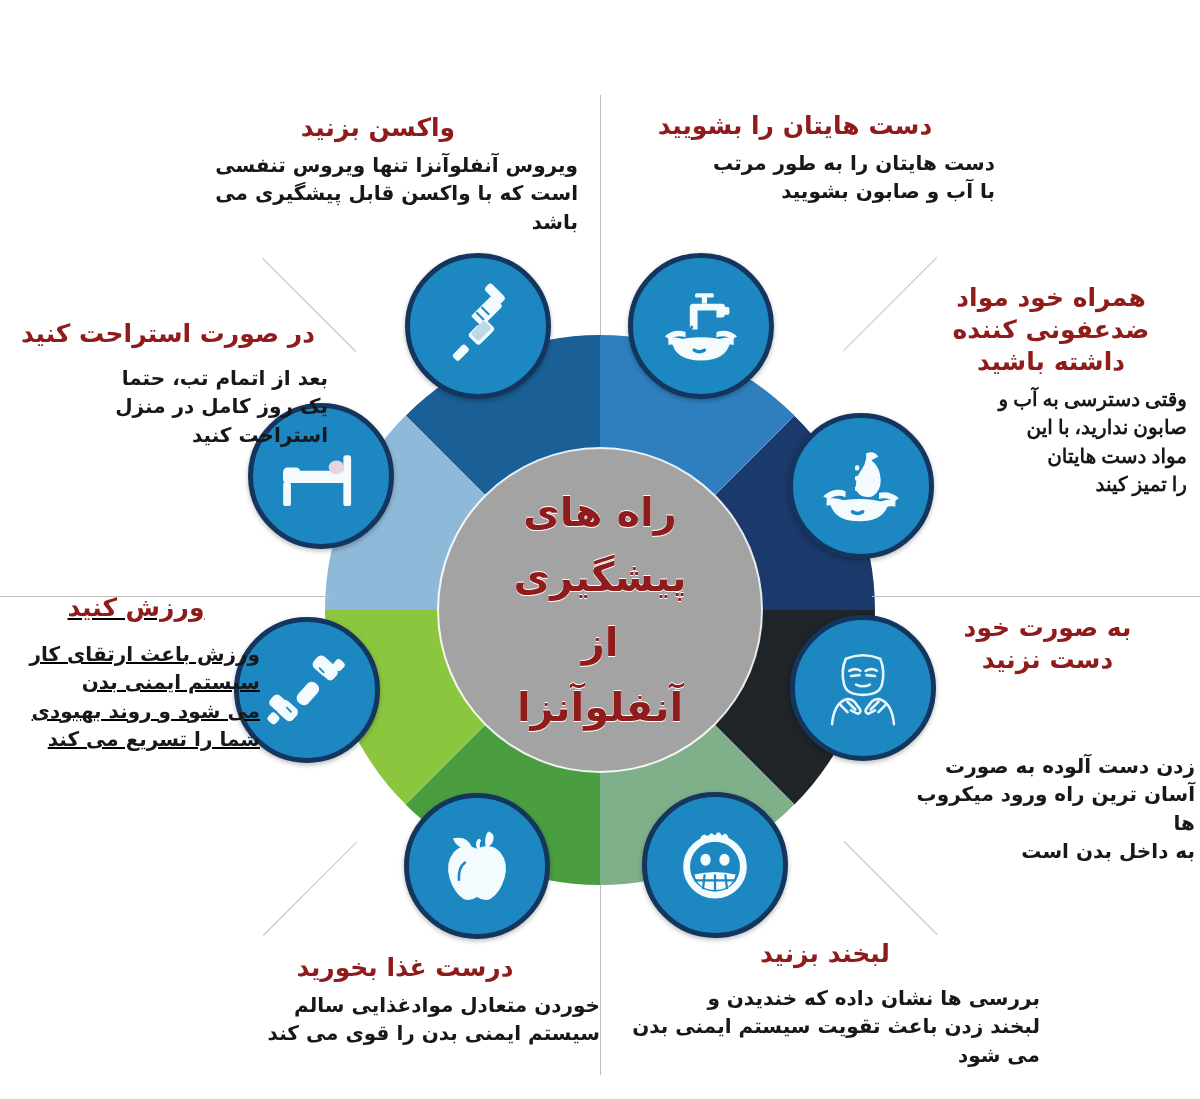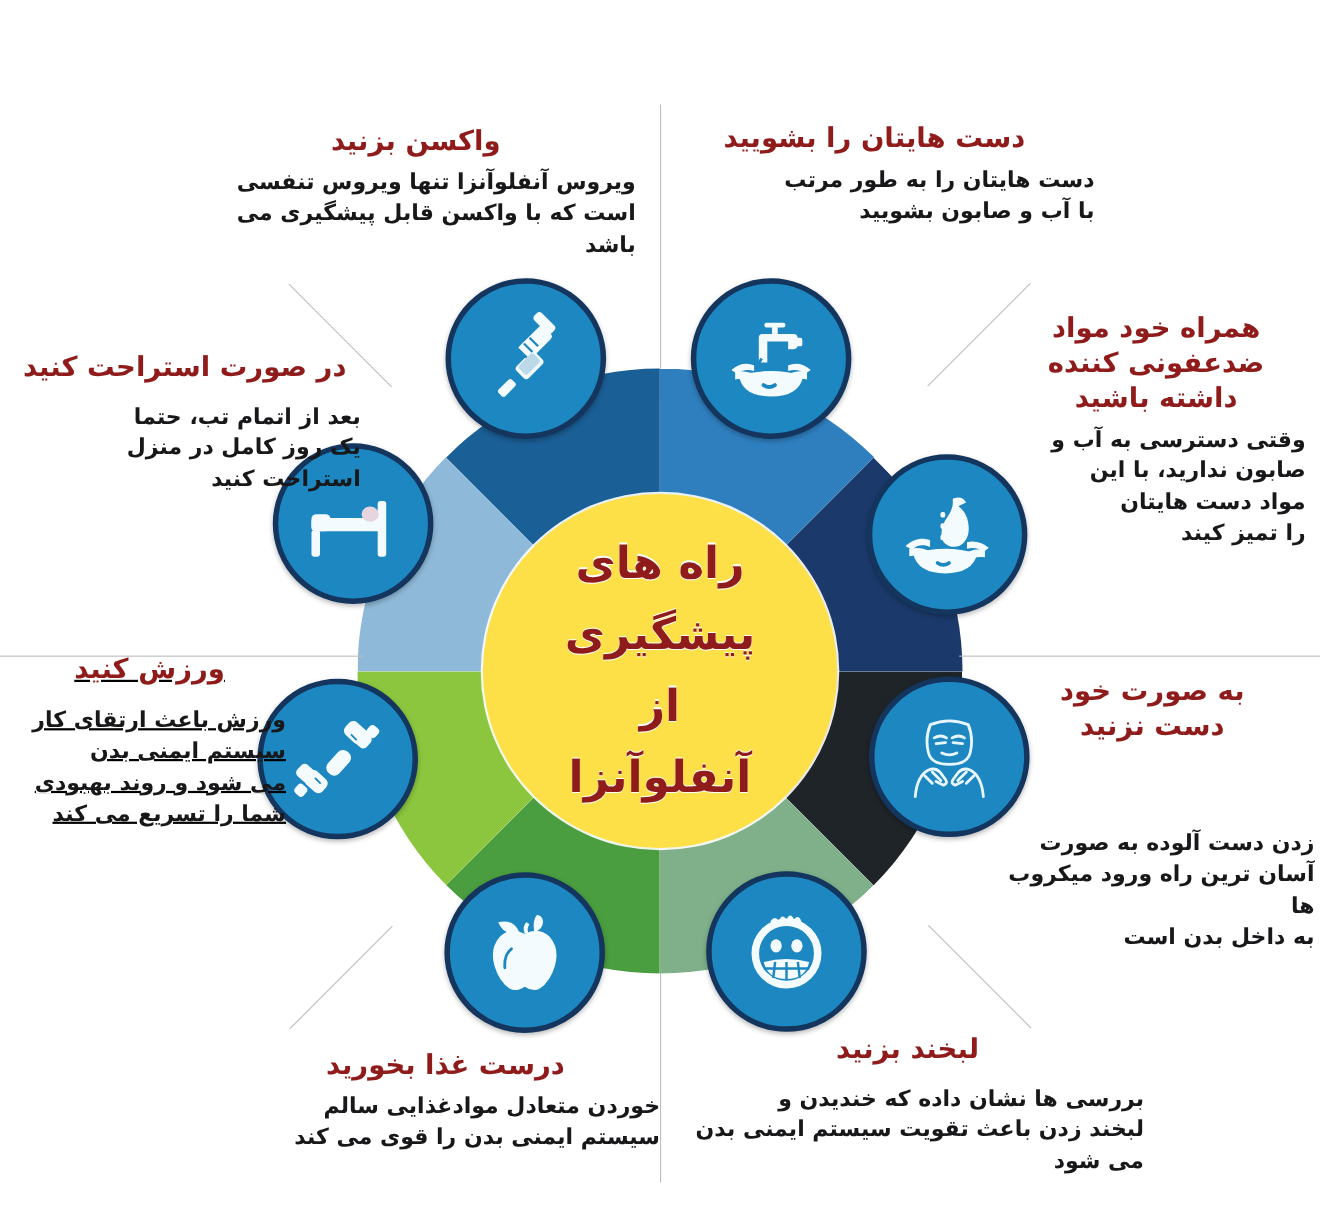--- a/index.html
+++ b/index.html
@@ -13,21 +13,21 @@
 
   
   .wheel{
     position:absolute;left:325px;top:335px;width:550px;height:550px;
     border-radius:50%;overflow:hidden;
   }
   .seg{position:absolute;left:0;top:0;width:100%;height:100%;
        clip-path:polygon(50% 50%, 50% 0, 100% 0, 100% 50%);}
   .hub{
     position:absolute;left:439px;top:449px;width:322px;height:322px;
-    border-radius:50%;background:#fde047;
+    border-radius:50%;background:#a3a3a3;
     box-shadow:0 0 0 2px rgba(255,255,255,.9);
     display:flex;flex-direction:column;align-items:center;justify-content:center;
     z-index:6;
     gap:16px;
   }
   .hub-line{
     color:#8f1b1b;font-weight:bold;font-size:40px;line-height:1.22;
     text-align:center;letter-spacing:.5px;
     text-shadow:0 1px 0 #fff, 0 -1px 0 #fff;
   }
@@ -231,21 +231,21 @@
   <div class="blk ta-c" style="left:595px;top:110px;width:400px;">
     <p class="t">دست هایتان را بشویید</p>
     <p class="d" style="white-space:pre-line;">دست هایتان را به طور مرتب
 با آب و صابون بشویید</p>
   </div>
 
   <div class="blk ta-c" style="left:915px;top:282px;width:272px;">
     <p class="t" style="white-space:pre-line;">همراه خود مواد
 ضدعفونی کننده
 داشته باشید</p>
-    <p class="d" style="white-space:pre-line;margin-top:6px;">وقتی دسترسی به آب و
+    <p class="d" style="white-space:pre-line;margin-top:6px;font-family:Liberation Serif, serif;">وقتی دسترسی به آب و
 صابون ندارید، با این
 مواد دست هایتان
 را تمیز کیند</p>
   </div>
 
   <div class="blk ta-c" style="left:890px;top:752px;width:305px;">
     <p class="d" style="white-space:pre-line;">زدن دست آلوده به صورت
 آسان ترین راه ورود میکروب ها
 به داخل بدن است</p>
   </div>

